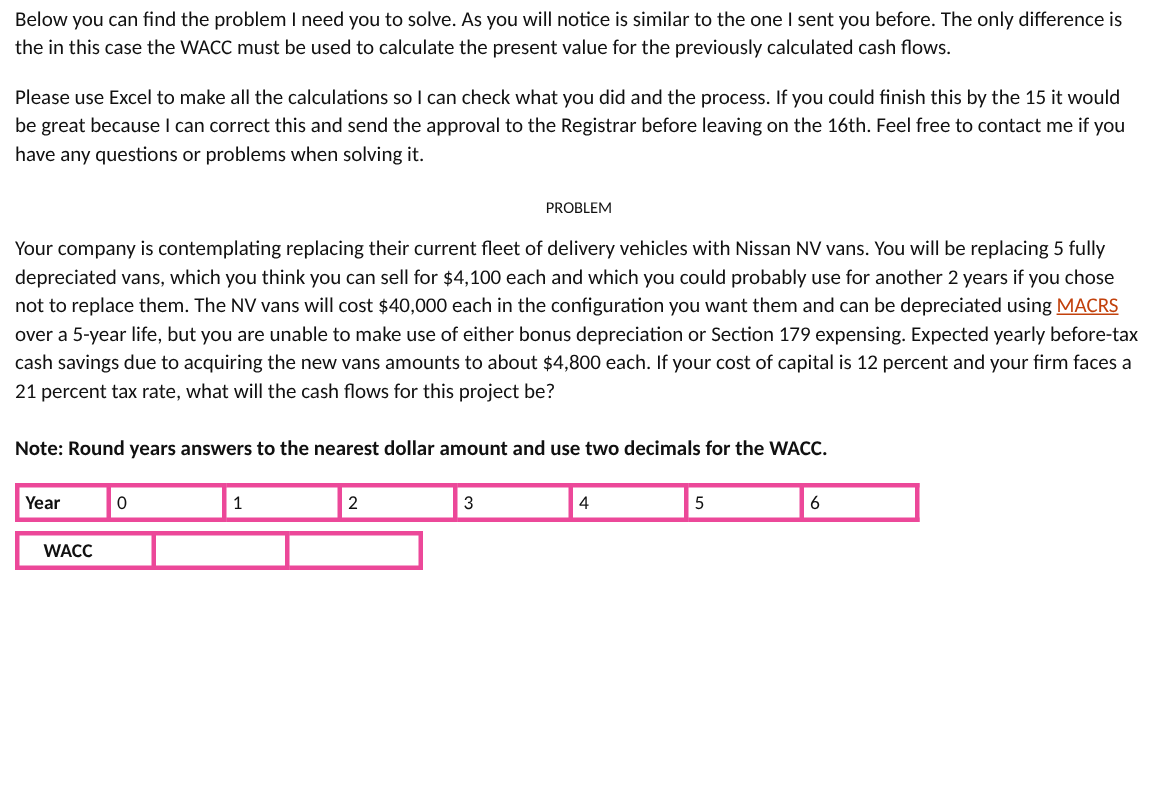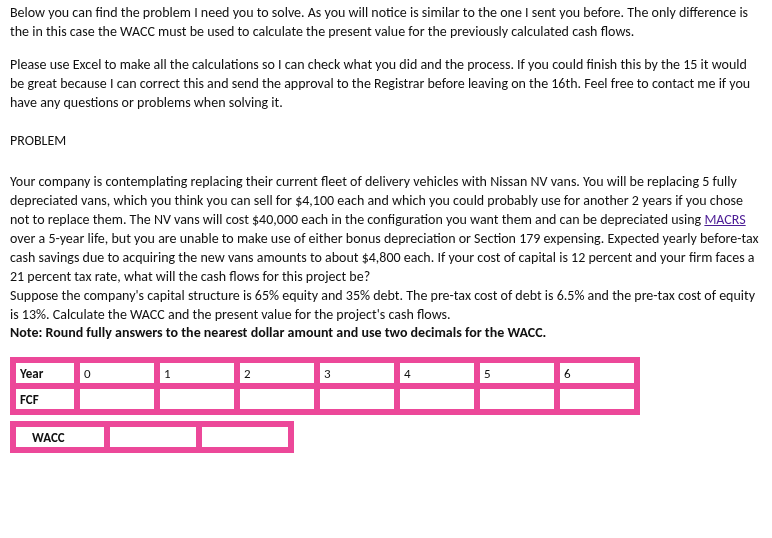--- a/index.html
+++ b/index.html
@@ -6,31 +6,32 @@
     font-family: Calibri, Helvetica, Arial, sans-serif;
     font-size: 14px;
     color: #111;
     margin: 0;
     padding: 4px 10px 20px 10px;
     width: 752px;
     line-height: 1.35;
   }
   p { margin: 0 0 14px 0; }
   .section-heading {
-    margin: 20px 0 22px 0;
-    font-size: 14px;
+    margin: 20px 0 10px 0;
+    font-size: 11px;
+    text-align: center;
   }
   .note { font-weight: bold; }
-  a.link { color: #4c1d95; text-decoration: underline; }
+  a.link { color: #c2410c; text-decoration: underline; }
   table {
     border-collapse: collapse;
     margin-top: 14px;
   }
   td, th {
-    border: 6px solid #ec4899;
+    border: 3px solid #ec4899;
     padding: 1px 4px;
     font-size: 13px;
     text-align: left;
     height: 18px;
     font-family: Calibri, Arial, sans-serif;
     font-weight: normal;
   }
   .row-label { font-weight: bold; }
   .tbl1 td, .tbl1 th { width: 66px; }
   .tbl1 td:first-child, .tbl1 th:first-child { width: 50px; }
@@ -42,45 +43,35 @@
 <body>
 
 <p>Below you can find the problem I need you to solve. As you will notice is similar to the one I sent you before. The only difference is the in this case the WACC must be used to calculate the present value for the previously calculated cash flows.</p>
 
 <p>Please use Excel to make all the calculations so I can check what you did and the process. If you could finish this by the 15 it would be great because I can correct this and send the approval to the Registrar before leaving on the 16th. Feel free to contact me if you have any questions or problems when solving it.</p>
 
 <p class="section-heading">PROBLEM</p>
 
 <p>
   <span>Your company is contemplating replacing their current fleet of delivery vehicles with Nissan NV vans. You will be replacing 5 fully depreciated vans, which you think you can sell for $4,100 each and which you could probably use for another 2 years if you chose not to replace them. The NV vans will cost $40,000 each in the configuration you want them and can be depreciated using </span><a href="#" class="link">MACRS</a><span> over a 5-year life, but you are unable to make use of either bonus depreciation or Section 179 expensing. Expected yearly before-tax cash savings due to acquiring the new vans amounts to about $4,800 each. If your cost of capital is 12 percent and your firm faces a 21 percent tax rate, what will the cash flows for this project be?</span><br>
-  <span>Suppose the company's capital structure is 65% equity and 35% debt. The pre-tax cost of debt is 6.5% and the pre-tax cost of equity is 13%. Calculate the WACC and the present value for the project's cash flows.</span><br>
-  <span class="note">Note: Round fully answers to the nearest dollar amount and use two decimals for the WACC.</span>
+  <br>
+  <span class="note">Note: Round years answers to the nearest dollar amount and use two decimals for the WACC.</span>
 </p>
 
 <table class="tbl1">
   <tbody>
       <tr>
     <td class="row-label">Year</td>
     <td>0</td>
     <td>1</td>
     <td>2</td>
     <td>3</td>
     <td>4</td>
     <td>5</td>
     <td>6</td>
-  </tr>
-  <tr>
-    <td class="row-label">FCF</td>
-    <td></td>
-    <td></td>
-    <td></td>
-    <td></td>
-    <td></td>
-    <td></td>
-    <td></td>
   </tr>
 </tbody>
   </table>
 
 <table class="tbl2">
   <tbody>
       <tr>
     <td class="row-label">WACC</td>
     <td></td>
     <td></td>

